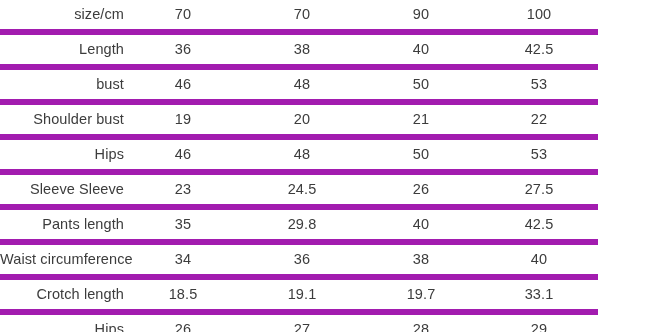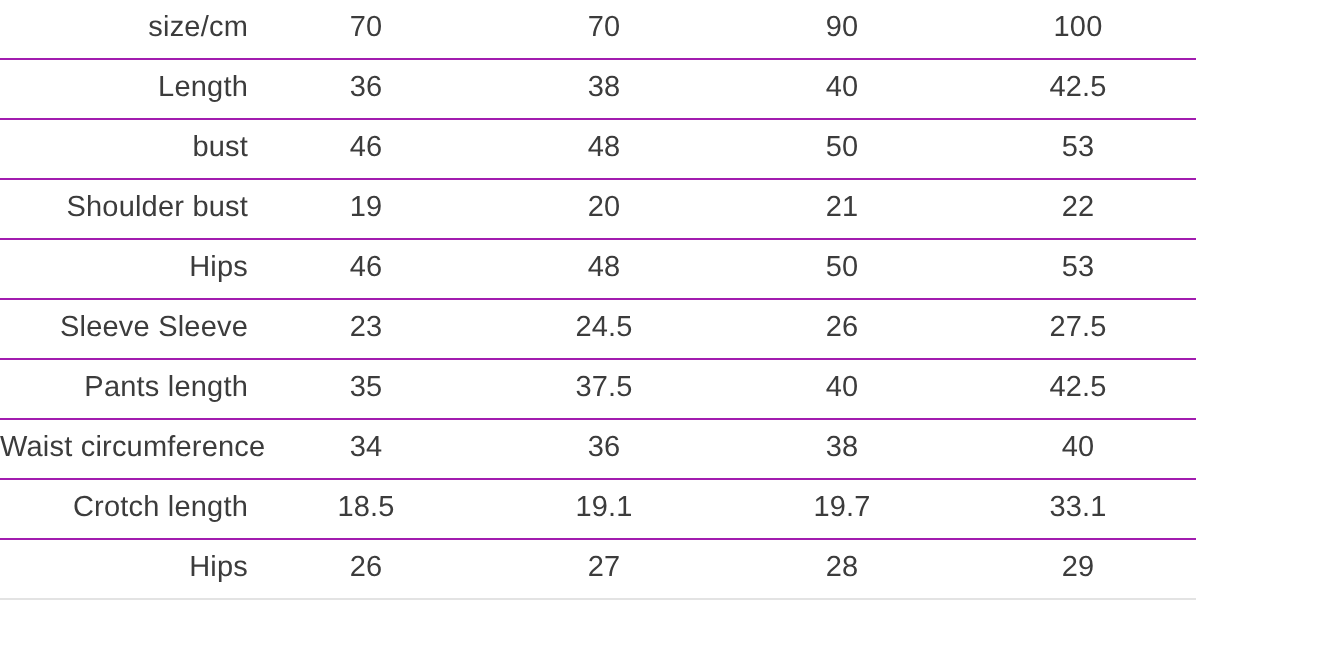--- a/index.html
+++ b/index.html
@@ -24,21 +24,21 @@
   .chart-table {
     border-collapse: collapse;
     width: 598px;
     margin-top: 0;
     table-layout: fixed;
   }
 
   .chart-table td {
     height: 29px;
     padding: 0;
-    border-top: 1px solid #a21caf;
+    border-top: 6px solid #a21caf;
     font-size: 14.5px;
     color: #3c3c3c;
     font-weight: 400;
     vertical-align: middle;
     line-height: 1.1;
     letter-spacing: 0.1px;
   }
 
   
   .chart-table tr:first-child td {
@@ -122,21 +122,21 @@
         <td class="col-label"><span class="cell-text">Sleeve Sleeve</span></td>
         <td class="col-val col-val-1"><span class="cell-text">23</span></td>
         <td class="col-val col-val-2"><span class="cell-text">24.5</span></td>
         <td class="col-val col-val-3"><span class="cell-text">26</span></td>
         <td class="col-val col-val-4"><span class="cell-text">27.5</span></td>
       </tr>
 
       <tr>
         <td class="col-label"><span class="cell-text">Pants length</span></td>
         <td class="col-val col-val-1"><span class="cell-text">35</span></td>
-        <td class="col-val col-val-2"><span class="cell-text">37.5</span></td>
+        <td class="col-val col-val-2"><span class="cell-text">29.8</span></td>
         <td class="col-val col-val-3"><span class="cell-text">40</span></td>
         <td class="col-val col-val-4"><span class="cell-text">42.5</span></td>
       </tr>
 
       <tr>
         <td class="col-label"><span class="cell-text">Waist circumference</span></td>
         <td class="col-val col-val-1"><span class="cell-text">34</span></td>
         <td class="col-val col-val-2"><span class="cell-text">36</span></td>
         <td class="col-val col-val-3"><span class="cell-text">38</span></td>
         <td class="col-val col-val-4"><span class="cell-text">40</span></td>

